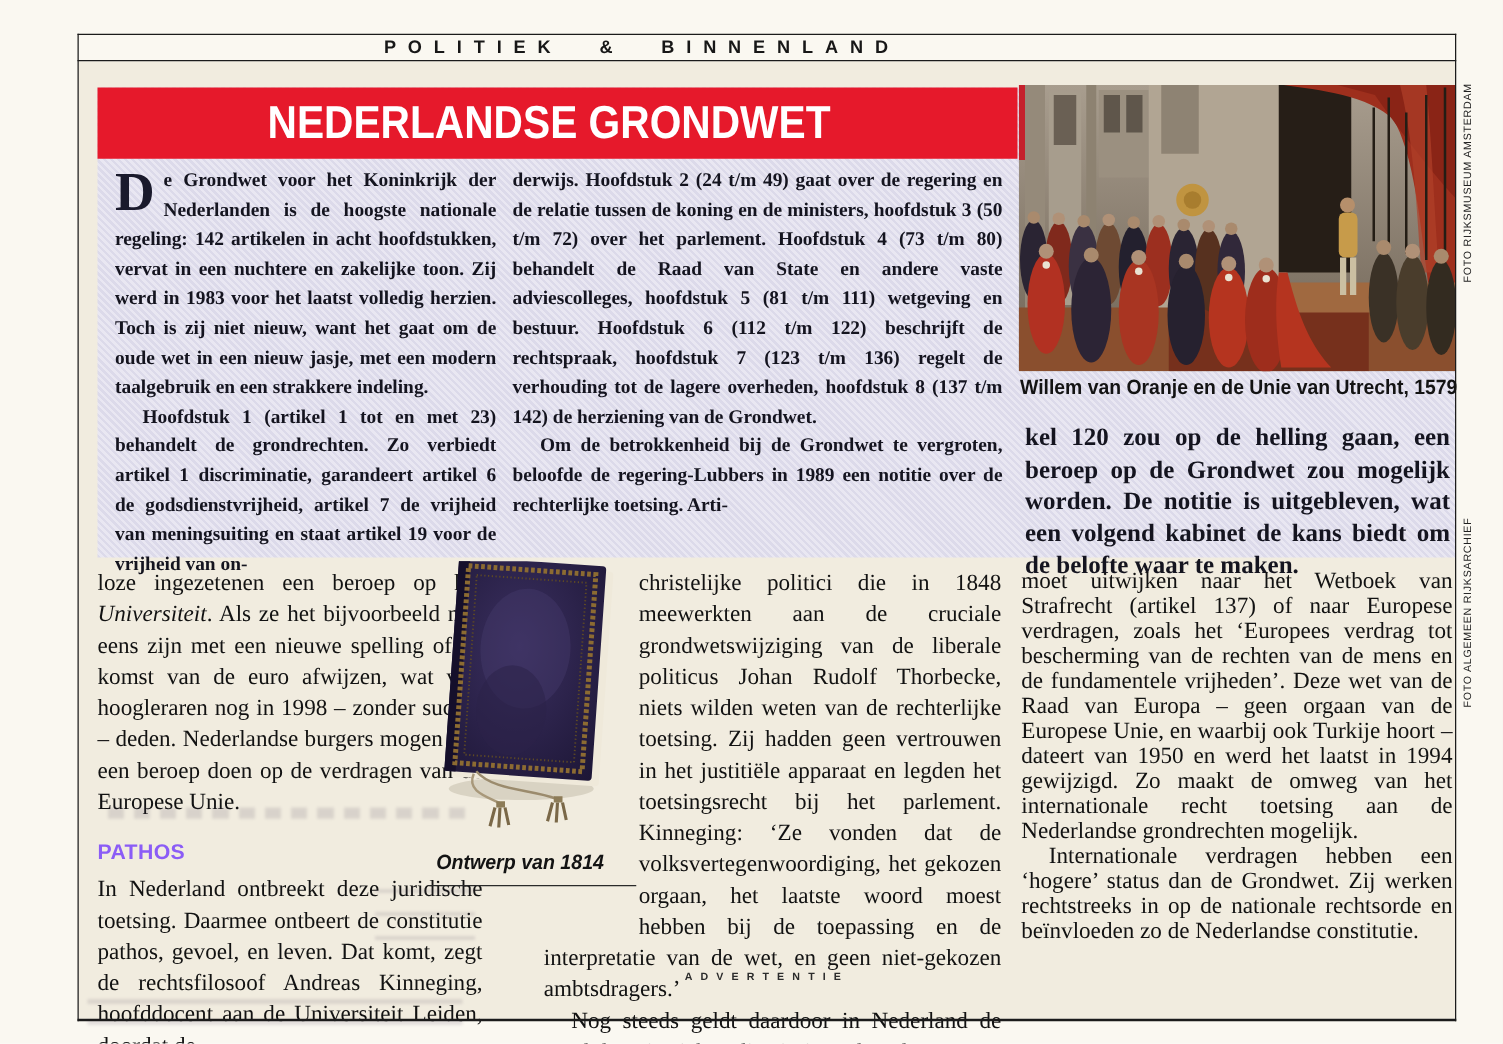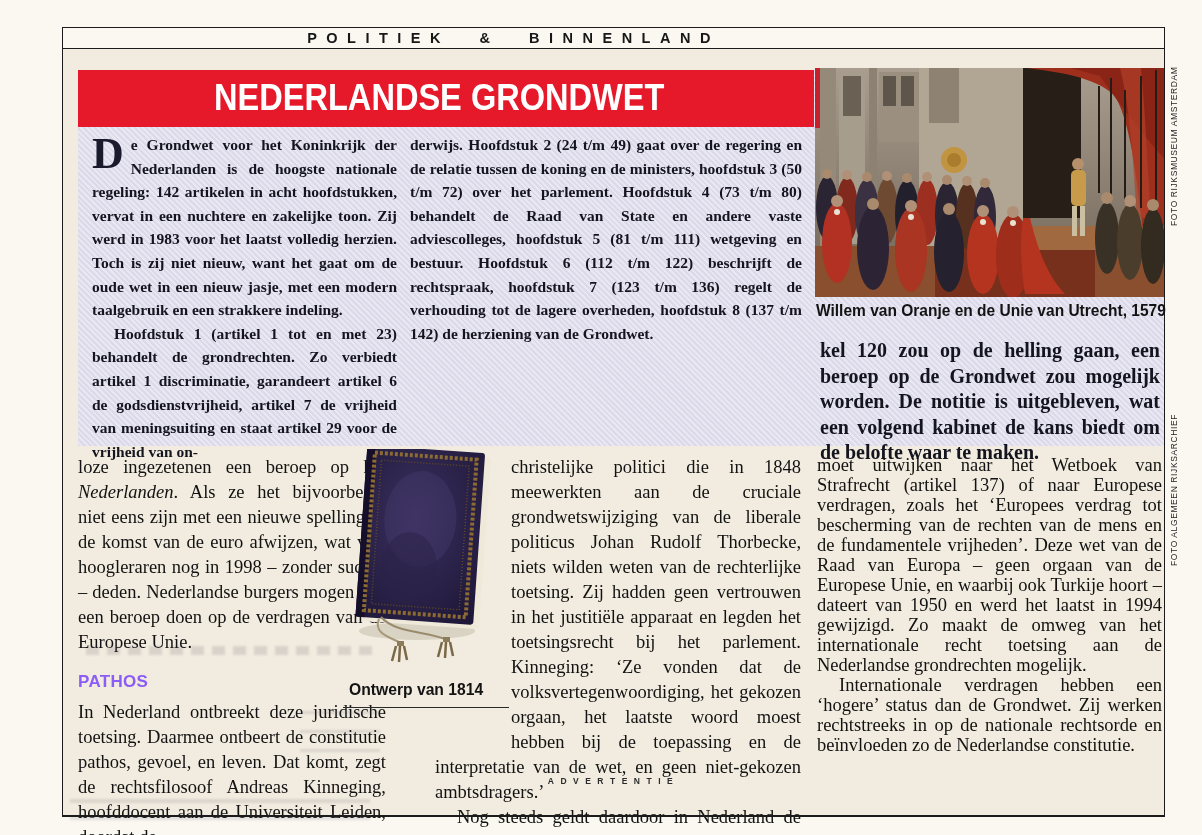--- a/index.html
+++ b/index.html
@@ -69,21 +69,21 @@
   .col-b2{left:435px;top:452px;width:366px;padding-top:3px;}
   .col-b3{left:817px;top:455px;width:345px;line-height:20px;}
   .pathos-head{
     display:block;margin:14px 0 6px 0;
     font-family:"Liberation Sans","DejaVu Sans",sans-serif;font-weight:700;font-size:17px;color:#8b5cf6;
     letter-spacing:0.3px;
   }
   
   .book-fig{
     float:left;width:150px;height:282px;
-    margin:-6px 10px 2px -84px;position:relative;
+    margin:-6px 10px 2px -84px;position:relative;font-style:italic;
   }
   .book-caption{
     margin-top:6px;margin-left:-2px;
     font-family:"Liberation Sans","DejaVu Sans",sans-serif;font-weight:700;font-size:16.5px;color:#131313;
     transform:scaleX(0.95);transform-origin:left center;white-space:nowrap;text-align:left;
   }
   .book-rule{margin-top:5px;margin-left:-8px;width:166px;height:1px;background:#2a2a2a;}
   
   .advert{
     position:absolute;left:62px;top:776px;width:1103px;text-align:center;
@@ -218,31 +218,32 @@
           <circle cx="315" cy="133" r="6" fill="#b09177"></circle>
         <ellipse cx="338" cy="178" rx="12" ry="38" fill="#332b20"></ellipse>
           <circle cx="338" cy="137" r="6" fill="#a98a6d"></circle>
       </g>
     </svg>
   </div>
   <div class="painting-caption">Willem van Oranje en de  Unie van Utrecht, 1579</div>
 
   <div class="intro-col col-i1">
     <p><span class="dropcap">D</span><span>e Grondwet voor het Koninkrijk der Nederlanden is de hoogste nationale regeling: 142 artikelen in acht hoofdstukken, vervat in een nuchtere en zakelijke toon. Zij werd in 1983 voor het laatst volledig herzien. Toch is zij niet nieuw, want het gaat om de oude wet in een nieuw jasje, met een modern taalgebruik en een strakkere indeling.</span></p>
-    <p class="indent">Hoofdstuk 1 (artikel 1 tot en met 23) behandelt de grondrechten. Zo verbiedt artikel 1 discriminatie, garandeert artikel 6 de godsdienstvrijheid, artikel 7 de vrijheid van meningsuiting en staat artikel 29 voor de vrijheid van on-</p>
+    <p class="indent">Hoofdstuk 1 (artikel 1 tot en met 23) behandelt de grondrechten. Zo verbiedt artikel 1 discriminatie, garandeert artikel 6 de godsdienstvrijheid, artikel 7 de vrijheid van meningsuiting en staat artikel 19 voor de vrijheid van on-</p>
   </div>
   <div class="intro-col col-i2">
     <p>derwijs. Hoofdstuk 2 (24 t/m 49) gaat over de regering en de relatie tussen de koning en de ministers, hoofdstuk 3 (50 t/m 72) over het parlement. Hoofdstuk 4 (73 t/m 80) behandelt de Raad van State en andere vaste adviescolleges, hoofdstuk 5 (81 t/m 111) wetgeving en bestuur. Hoofdstuk 6 (112 t/m 122) beschrijft de rechtspraak, hoofdstuk 7 (123 t/m 136) regelt de verhouding tot de lagere overheden, hoofdstuk 8 (137 t/m 142) de herziening van de Grondwet.</p>
+    <p class="indent">Om de betrokkenheid bij de Grondwet te vergroten, beloofde de regering-Lubbers in 1989 een notitie over de rechterlijke toetsing. Arti-</p>
   </div>
   <div class="intro-col col-i3">
     <p>kel 120 zou op de helling gaan, een beroep op de Grondwet zou mogelijk worden. De notitie is uitgebleven, wat een volgend kabinet de kans biedt om de belofte waar te maken.</p>
   </div>
 
   <div class="body-col col-b1">
-    <p><span>loze ingezetenen een beroep op het </span><i>Nederlanden</i><span>. Als ze het bijvoorbeeld niet eens zijn met een nieuwe spelling of de komst van de euro afwijzen, wat vier hoogleraren nog in 1998 – zonder succes – deden. Nederlandse burgers mogen wel een beroep doen op de verdragen van de Europese Unie.</span></p>
+    <p><span>loze ingezetenen een beroep op het </span><i>Universiteit</i><span>. Als ze het bijvoorbeeld niet eens zijn met een nieuwe spelling of de komst van de euro afwijzen, wat vier hoogleraren nog in 1998 – zonder succes – deden. Nederlandse burgers mogen wel een beroep doen op de verdragen van de Europese Unie.</span></p>
     <span class="pathos-head">PATHOS</span>
     <p>In Nederland ontbreekt deze juridische toetsing. Daarmee ontbeert de constitutie pathos, gevoel, en leven. Dat komt, zegt de rechtsfilosoof Andreas Kinneging, hoofddocent aan de Universiteit Leiden, doordat de</p>
   </div>
 
   <div class="body-col col-b2">
     <div class="book-fig">
       <svg viewBox="0 0 150 215" width="150" height="215">
         <defs>
           <radialGradient id="bookGrad" cx="0.45" cy="0.4" r="0.8">
             <stop offset="0" stop-color="#3b3060"></stop>

